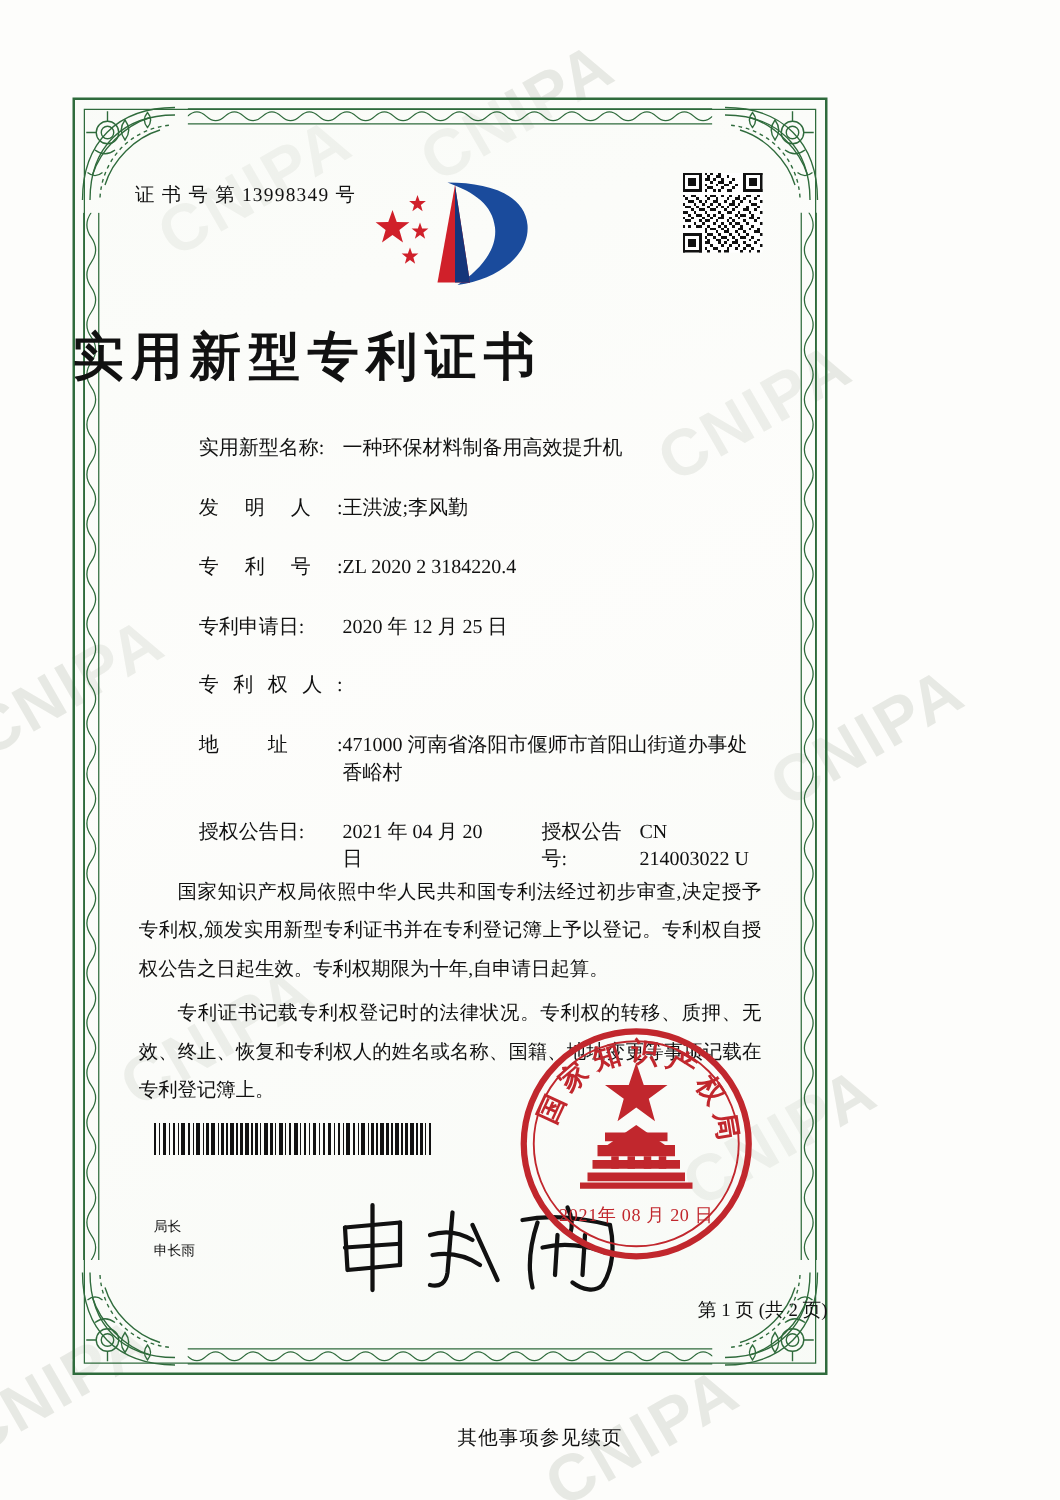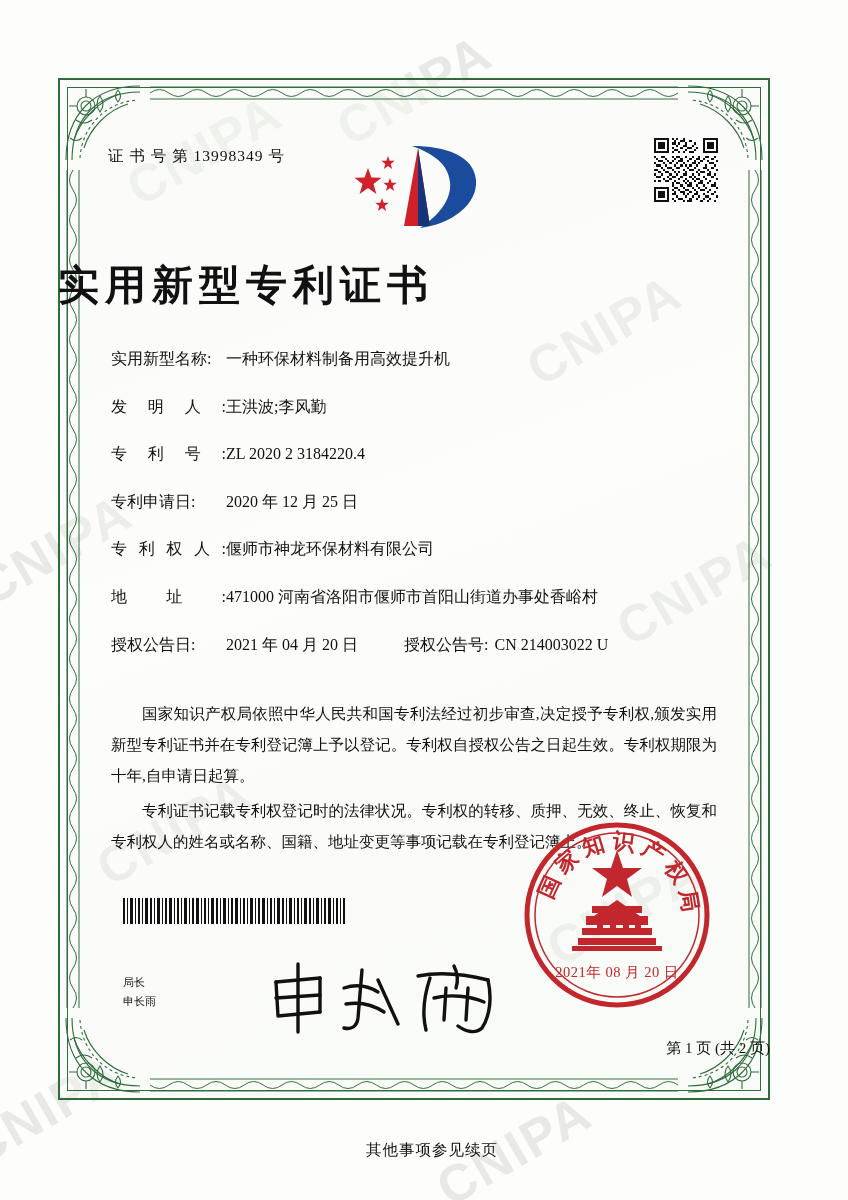--- a/index.html
+++ b/index.html
@@ -42,21 +42,21 @@
   .wm-6 { left: 540px;  top: 880px;  font-size: 52px; }
   .wm-7 { left: -40px;  top: 1080px; font-size: 52px; }
   .wm-8 { left: 430px;  top: 1120px; font-size: 52px; }
   .wm-9 { left: 330px;  top: 60px;   font-size: 52px; }
 
   
   .certificate {
     position: absolute;
     left: 58px;
     top: 78px;
-    width: 712px;
+    width: 604px;
     height: 1022px;
     z-index: 1;
     background: linear-gradient(160deg, rgba(247,250,245,.55), rgba(252,252,250,.2) 45%, rgba(243,248,242,.5));
   }
   .border-outer {
     position: absolute;
     inset: 0;
     border: 2px solid #2f6b3c;
     box-sizing: border-box;
   }
@@ -156,20 +156,21 @@
   .field-row {
     display: flex;
     align-items: baseline;
     margin-bottom: 26px;
     line-height: 1.35;
   }
   .field-label {
     width: 115px;
     flex: 0 0 115px;
     letter-spacing: 0px;
+    margin-left: 48px;
   }
   .field-label.spaced {
     display: flex;
     justify-content: space-between;
   }
   .field-label.spaced span { display: inline-block; }
   .field-value { flex: 1; }
   .field-row.dual { margin-bottom: 26px; }
   .dual-second-label {
     margin-left: 46px;
@@ -642,21 +643,20 @@
       </div>
 
       <div class="field-row">
         <div class="field-label spaced">
           <span>专</span>
           <span>利</span>
           <span>权</span>
           <span>人</span>
           <span>:</span>
         </div>
-        <div class="field-value">偃师市神龙环保材料有限公司</div>
       </div>
 
       <div class="field-row">
         <div class="field-label spaced">
           <span>地</span>
           <span>址</span>
           <span>:</span>
         </div>
         <div class="field-value">471000 河南省洛阳市偃师市首阳山街道办事处香峪村</div>
       </div>

